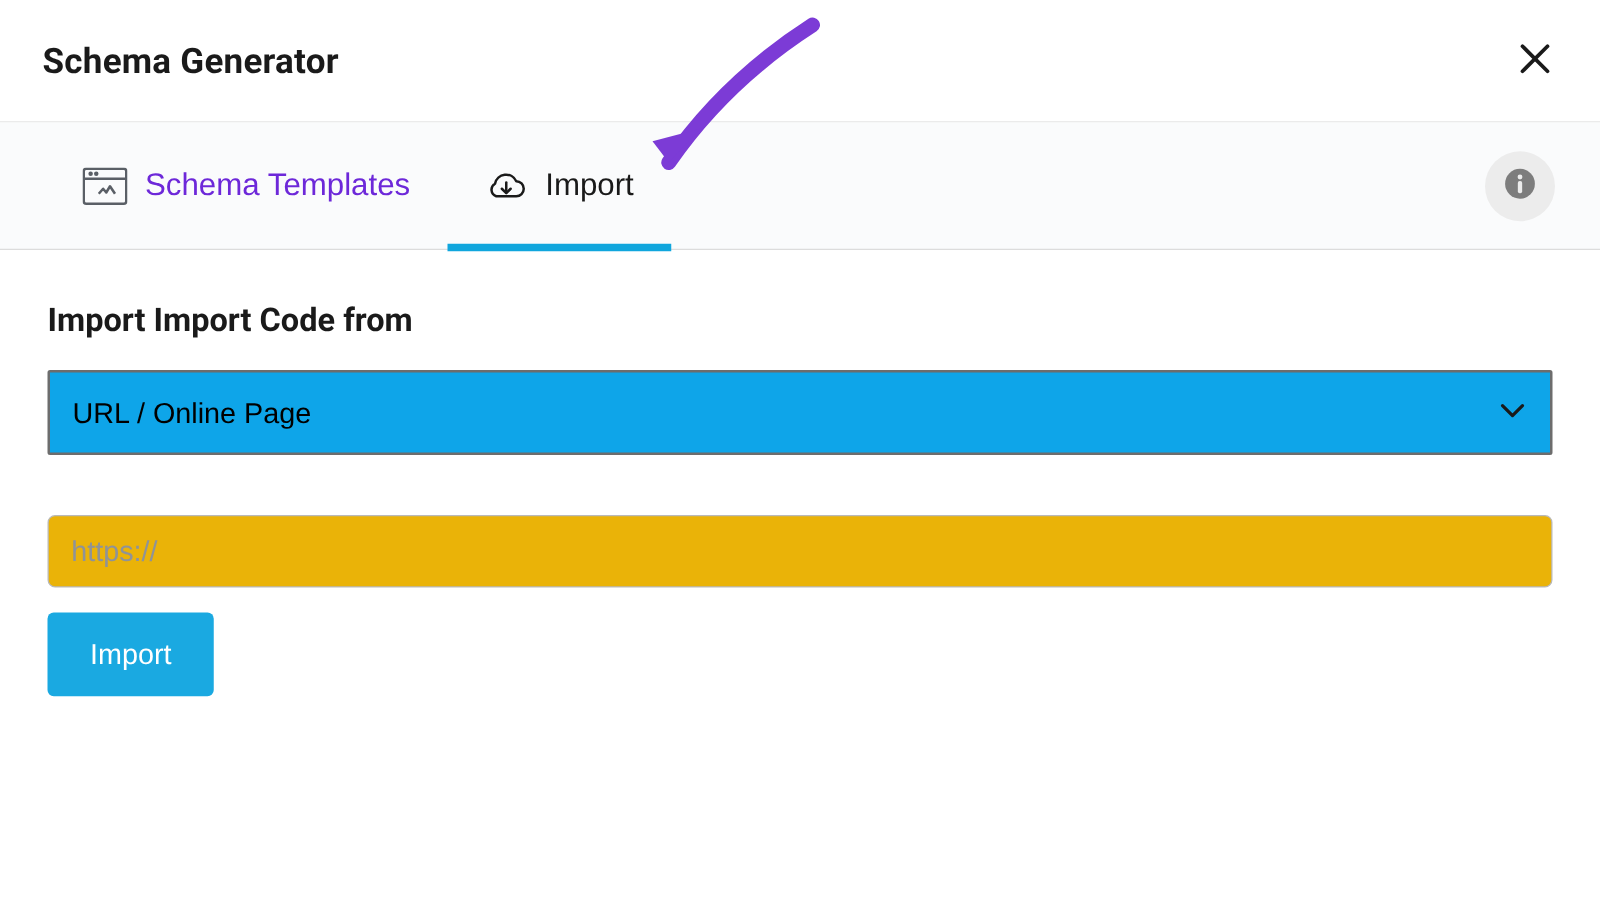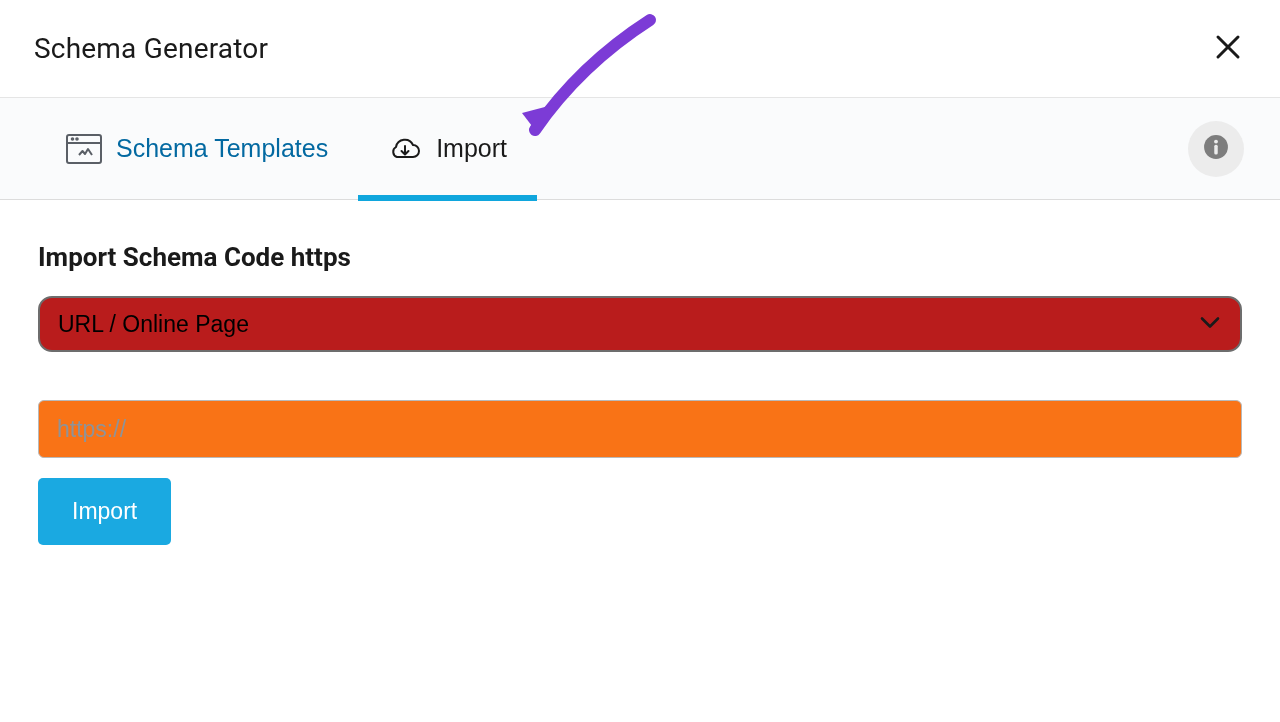--- a/index.html
+++ b/index.html
@@ -6,21 +6,21 @@
   html, body { width: 1280px; height: 722px; font-family: -apple-system, BlinkMacSystemFont, "Segoe UI", Roboto, Helvetica, Arial, sans-serif; background: #fff; color: #1a1a1a; overflow: hidden; }
 
   .header {
     display: flex;
     align-items: center;
     justify-content: space-between;
     padding: 0 34px;
     height: 98px;
     border-bottom: 1px solid #e5e5e5;
   }
-  .header h1 { font-size: 28px; font-weight: 400; letter-spacing: 0.2px; }
+  .header h1 { font-size: 28px; font-weight: 700; letter-spacing: 0.2px; }
   .close-btn {
     width: 36px; height: 36px;
     display: flex; align-items: center; justify-content: center;
     cursor: pointer; border: none; background: transparent;
   }
   .close-btn svg { width: 30px; height: 30px; }
 
   .tabs-bar {
     display: flex;
     align-items: center;
@@ -31,21 +31,21 @@
     position: relative;
   }
   .tabs { display: flex; align-items: center; gap: 0; }
   .tab {
     display: flex;
     align-items: center;
     gap: 14px;
     padding: 0 30px;
     height: 102px;
     font-size: 25px;
-    color: #0369a1;
+    color: #6d28d9;
     cursor: pointer;
     border: none;
     background: transparent;
     position: relative;
   }
   .tab.active { color: #1a1a1a; }
   .tab.active::after {
     content: "";
     position: absolute;
     left: 0; right: 0; bottom: -1px;
@@ -69,45 +69,45 @@
     cursor: pointer;
   }
   .info-btn svg { width: 26px; height: 26px; }
 
   .content { padding: 42px 38px; }
   .field-label { font-size: 26px; font-weight: 700; margin-bottom: 24px; }
 
   .select-wrap { position: relative; margin-bottom: 48px; }
   .select {
     width: 100%;
-    height: 56px;
+    height: 68px;
     border: 2px solid #6d6d6d;
-    border-radius: 14px;
+    border-radius: 2px;
     padding: 0 18px;
     font-size: 23px;
-    background: #b91c1c;
+    background: #0ea5e9;
     appearance: none;
     cursor: pointer;
   }
   .chevron {
     position: absolute;
     right: 22px;
     top: 50%;
     transform: translateY(-50%);
     pointer-events: none;
   }
 
   .url-input {
     width: 100%;
     height: 58px;
     border: 1.5px solid #b9b9b9;
     border-radius: 6px;
     padding: 0 18px;
     font-size: 23px;
-    background: #f97316;
+    background: #eab308;
     margin-bottom: 20px;
   }
   .url-input::placeholder { color: #8f9398; }
 
   .import-btn {
     background: #1aa9e1;
     color: #fff;
     border: none;
     border-radius: 5px;
     font-size: 23px;
@@ -173,21 +173,21 @@
       <svg viewBox="0 0 24 24" fill="#7d7d7d">
         <circle cx="12" cy="12" r="11" fill="#7d7d7d"></circle>
         <circle cx="12" cy="7" r="1.8" fill="#ececec"></circle>
         <rect x="10.4" y="10" width="3.2" height="9" rx="1.4" fill="#ececec"></rect>
       </svg>
     </span>
   </button>
 </div>
 
 <div class="content">
-  <div class="field-label">Import Schema Code https</div>
+  <div class="field-label">Import Import Code from</div>
   <div class="select-wrap">
     <select class="select">
       <option>URL / Online Page</option>
     </select>
     <span class="chevron">
       <svg width="20" height="14" viewBox="0 0 20 14" fill="none" stroke="#1a1a1a" stroke-width="2.6" stroke-linecap="round" stroke-linejoin="round">
         <polyline points="2,3 10,11 18,3"></polyline>
       </svg>
     </span>
   </div>

